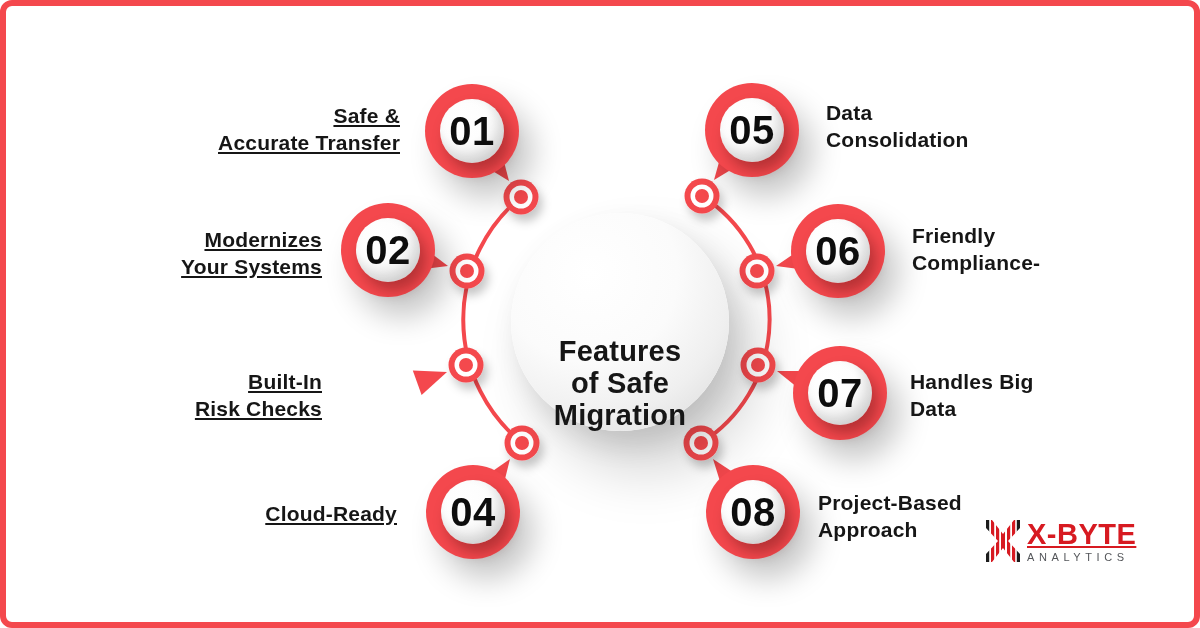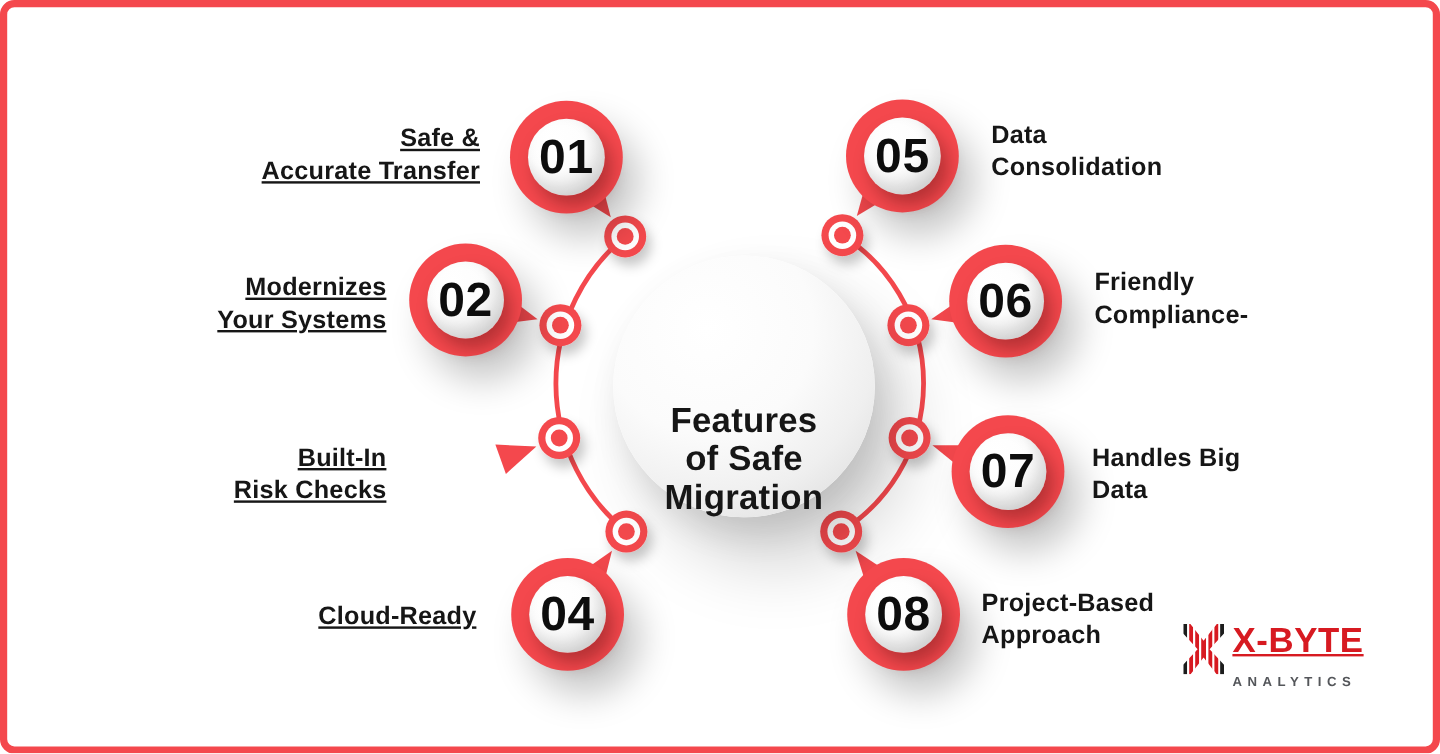--- a/index.html
+++ b/index.html
@@ -65,22 +65,22 @@
     position:absolute;left:986px;top:520px;z-index:5;
     display:flex;align-items:flex-start;gap:7px;
   }
   .logo-text{display:flex;flex-direction:column;}
   .logo-word{
     color:var(--logo-red);font-weight:800;font-size:29px;line-height:29px;
     letter-spacing:0.5px;
     text-decoration:underline;
   }
   .logo-sub{
-    color:var(--logo-gray);font-weight:700;font-size:11px;line-height:11px;
-    letter-spacing:4.6px;margin-top:15px;
+    color:var(--logo-gray);font-weight:400;font-size:11px;line-height:11px;
+    letter-spacing:4.6px;margin-top:3px;
   }
 </style>
 </head>
 <body>
 
 <div class="canvas">
 
   <svg class="wires" width="1200" height="628" viewBox="0 0 1200 628">
     <defs>
       <filter id="soft" x="-60%" y="-60%" width="220%" height="220%">

